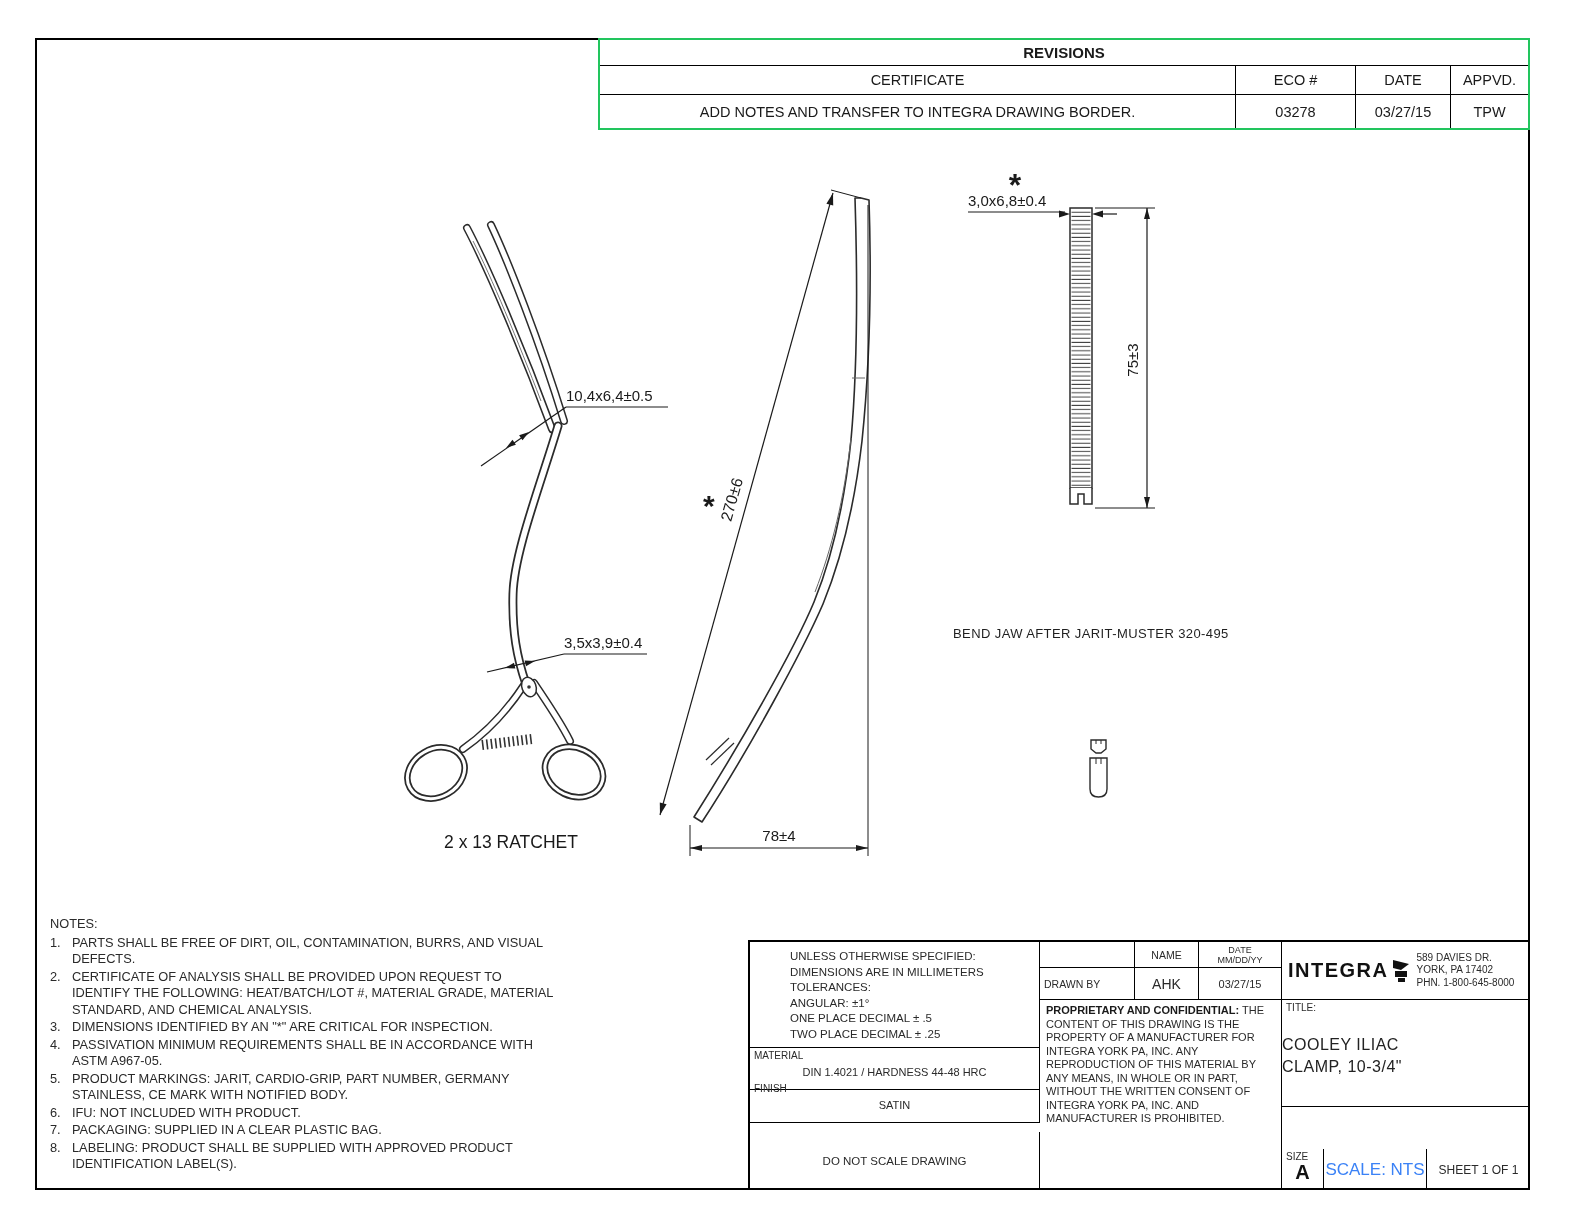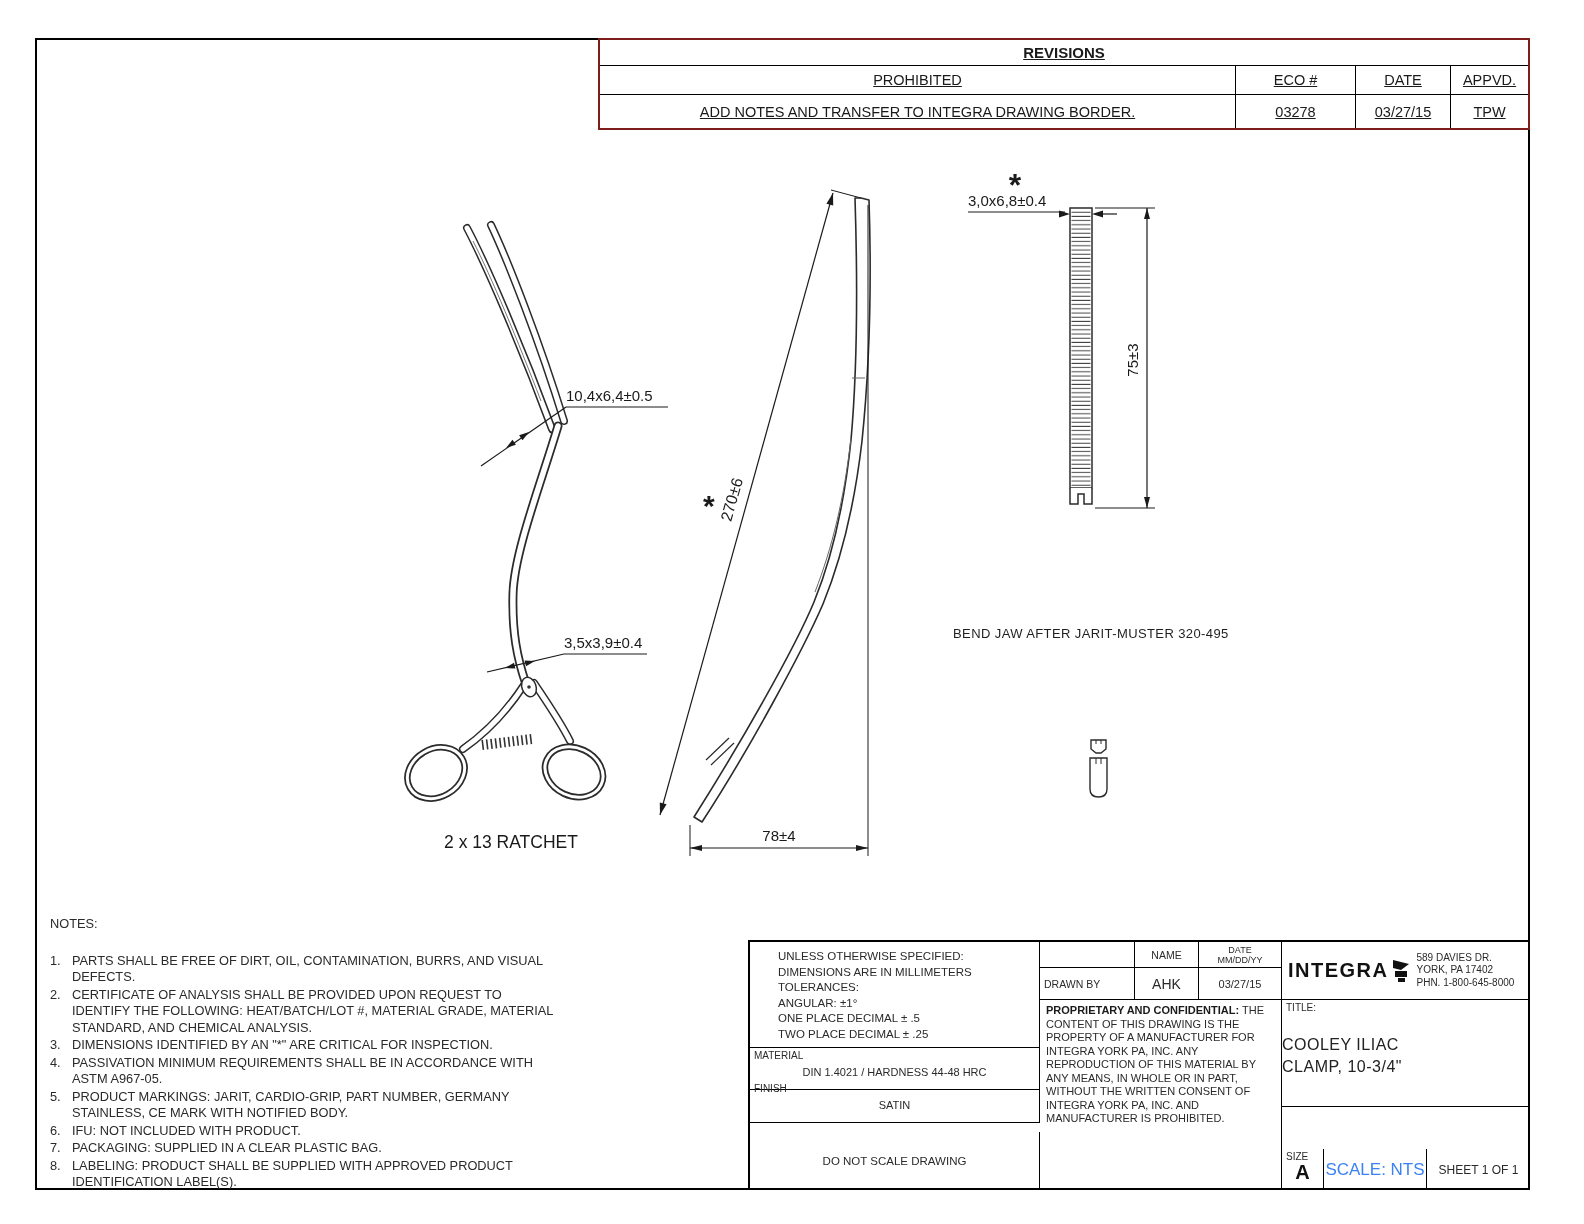--- a/index.html
+++ b/index.html
@@ -5,48 +5,48 @@
   html,body { margin:0; padding:0; background:#fff; }
   .sheet {
     position:relative; width:1584px; height:1224px; background:#fff;
     font-family:"Liberation Sans", sans-serif; color:#1a1a1a; overflow:hidden;
   }
   .frame { position:absolute; left:35px; top:38px; width:1495px; height:1152px;
     border:2px solid #000; box-sizing:border-box; }
 
   
   .revisions { position:absolute; left:598px; top:38px; width:932px; height:92px;
-    border:2px solid #7f1d1d; box-sizing:border-box; display:grid;
-    grid-template-columns:1fr 120px 95px 78px; grid-template-rows:26px 29px 1fr;text-decoration:underline; }
+    border:2px solid #22c55e; box-sizing:border-box; display:grid;
+    grid-template-columns:1fr 120px 95px 78px; grid-template-rows:26px 29px 1fr; }
   .rev-cell { display:flex; align-items:center; justify-content:center;
     font-size:14.5px; box-sizing:border-box; }
   .rev-title { grid-column:1 / -1; font-weight:bold; font-size:15px; border-bottom:1.5px solid #000; }
   .bl { border-left:1.5px solid #000; }
   .bb { border-bottom:1.5px solid #000; }
 
   
   .drawing-svg { position:absolute; left:35px; top:38px; width:1495px; height:902px; }
   svg text { font-family:"Liberation Sans", sans-serif; fill:#1a1a1a; }
   .bend-note { position:absolute; left:953px; top:626px; font-size:13px; letter-spacing:0.4px; color:#1f1f1f; }
 
   
   .notes { position:absolute; left:50px; top:916px; width:505px; font-size:12.8px; line-height:16.5px; color:#2a2a2a; }
-  .notes-title { margin-bottom:20px; }
+  .notes-title { margin-bottom:2px; }
   .note-item { display:flex; margin-bottom:1px; }
   .note-num { width:22px; flex:none; }
   .note-text { flex:1; }
 
   
   .titleblock { position:absolute; left:748px; top:940px; width:782px; height:250px;
     border:2px solid #000; box-sizing:border-box; }
   .tb-cell { position:absolute; box-sizing:border-box; }
   .br { border-right:1.5px solid #000; }
   .bbm { border-bottom:1.5px solid #000; }
 
-  .tb-tol { left:0; top:0; width:290px; height:106px; padding:7px 0 0 28px; font-size:11.5px; line-height:15.5px; color:#2a2a2a; }
+  .tb-tol { left:0; top:0; width:290px; height:106px; padding:7px 0 0 40px; font-size:11.5px; line-height:15.5px; color:#2a2a2a; }
   .tb-material { left:0; top:106px; width:290px; height:42px; }
   .tb-finish { left:0; top:139px; width:290px; height:42px; }
   .tb-noscale { left:0; top:190px; width:290px; height:58px; display:flex; align-items:center; justify-content:center; font-size:11.5px; color:#2a2a2a; }
   .small-label { position:absolute; left:4px; top:2px; font-size:10px; color:#2a2a2a; }
   .cell-value { position:absolute; left:0; right:0; top:18px; text-align:center; font-size:11px; color:#2a2a2a; }
 
   .tb-h-blank { left:290px; top:0; width:95px; height:26px; }
   .tb-h-name { left:385px; top:0; width:64px; height:26px; display:flex; align-items:center; justify-content:center; font-size:10.5px; color:#2a2a2a; }
   .tb-h-date { left:449px; top:0; width:83px; height:26px; display:flex; flex-direction:column; align-items:center; justify-content:center; font-size:9px; line-height:10px; color:#2a2a2a; }
   .tb-drawnby { left:290px; top:26px; width:95px; height:32px; display:flex; align-items:center; padding-left:4px; font-size:10.5px; color:#2a2a2a; }
@@ -70,21 +70,21 @@
   .tb-sheet { left:677px; top:207px; width:103px; height:41px; display:flex; align-items:center; justify-content:center; font-size:12px; color:#2a2a2a; }
 </style>
 </head>
 <body>
 
 <div class="sheet">
   <div class="frame"></div>
 
   <div class="revisions">
     <div class="rev-cell rev-title">REVISIONS</div>
-    <div class="rev-cell bb">PROHIBITED</div>
+    <div class="rev-cell bb">CERTIFICATE</div>
     <div class="rev-cell bl bb">ECO #</div>
     <div class="rev-cell bl bb">DATE</div>
     <div class="rev-cell bl bb">APPVD.</div>
     <div class="rev-cell">ADD NOTES AND TRANSFER TO INTEGRA DRAWING BORDER.</div>
     <div class="rev-cell bl">03278</div>
     <div class="rev-cell bl">03/27/15</div>
     <div class="rev-cell bl">TPW</div>
   </div>
 
   <svg class="drawing-svg" viewBox="0 0 1495 902">

